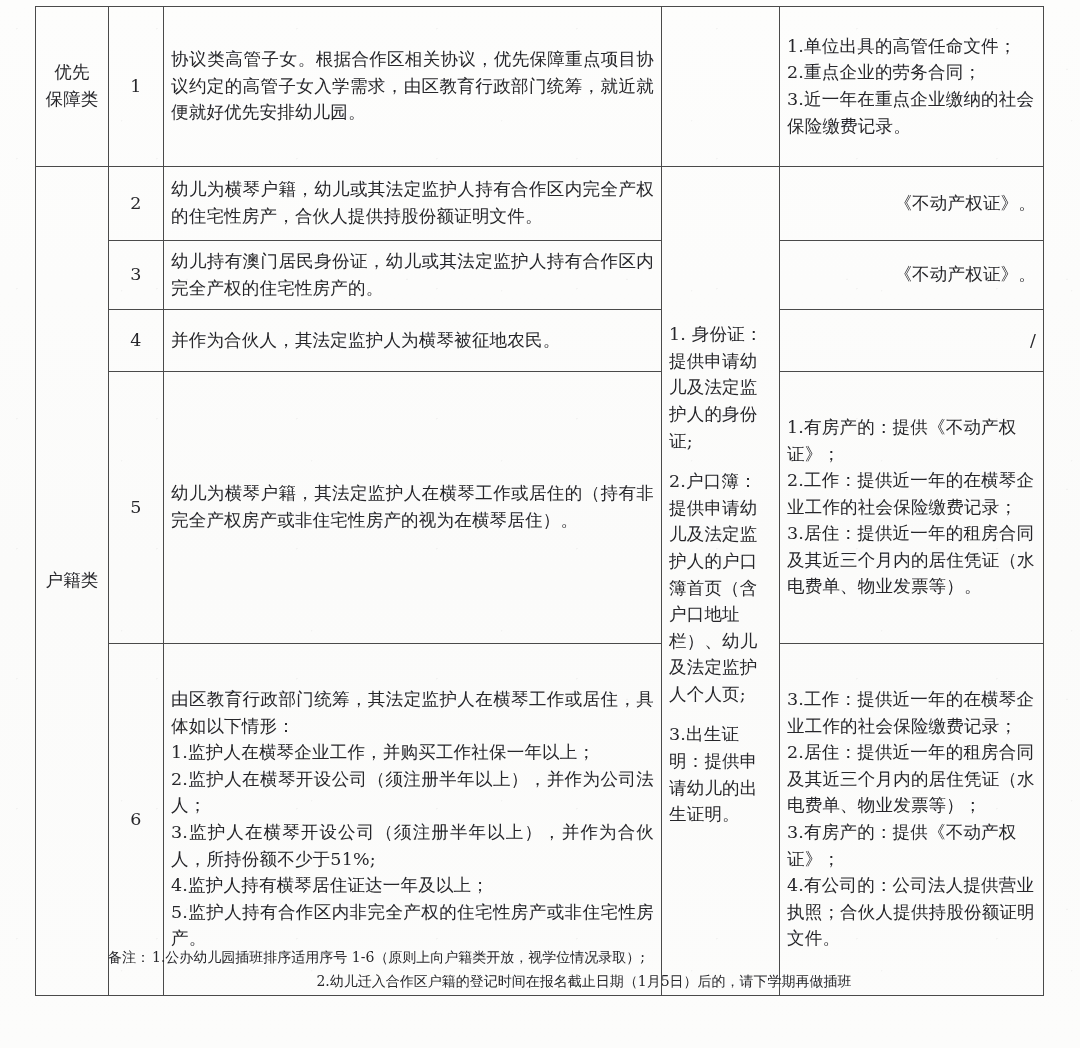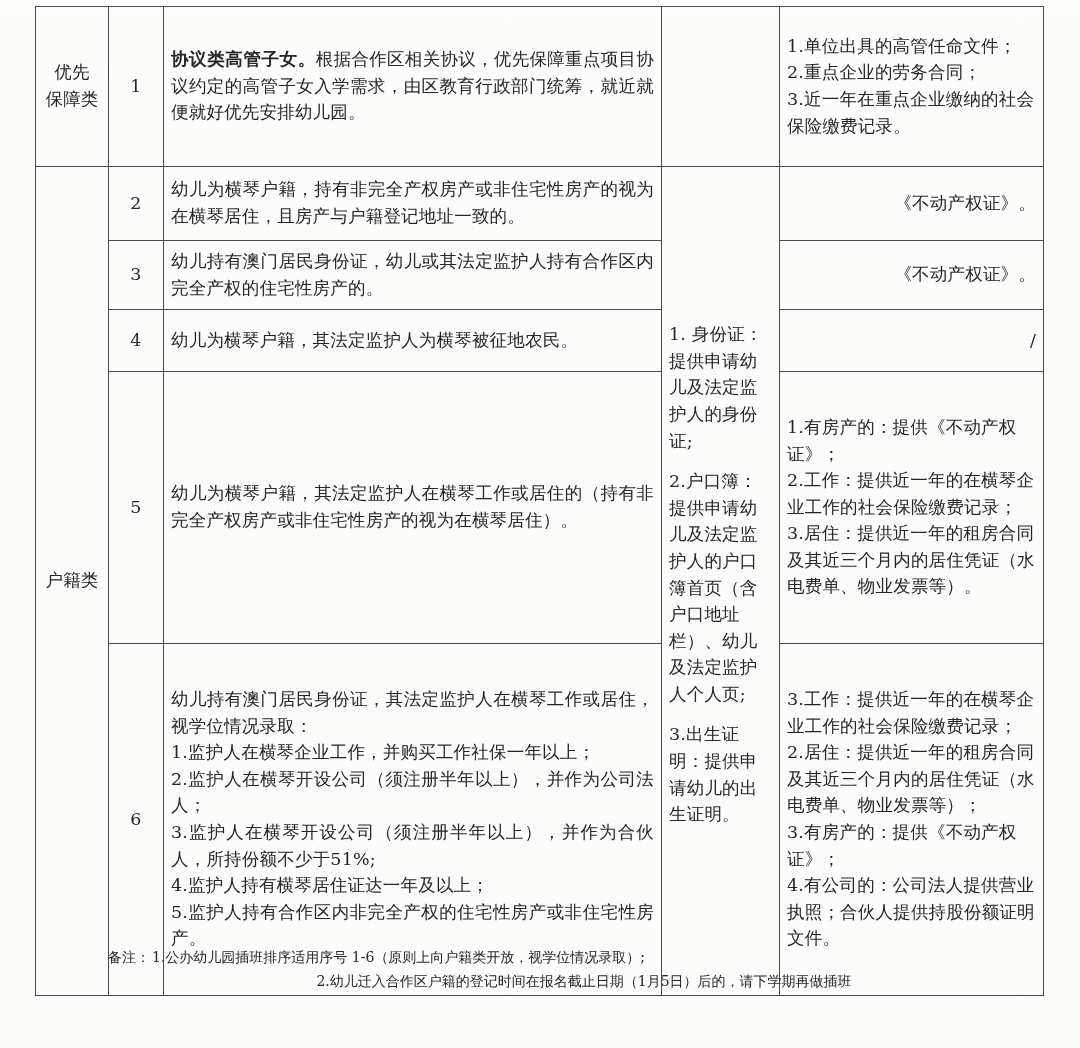--- a/index.html
+++ b/index.html
@@ -69,21 +69,21 @@
   }
   .body-cell {
     text-align: justify;
     text-justify: inter-ideograph;
     vertical-align: middle;
   }
   .body-cell p {
     margin: 0;
   }
   .lead-bold {
-    font-weight: bold;
+    font-weight: normal;
     letter-spacing: 0.5px;
   }
   .idcol-cell {
     vertical-align: top;
     font-size: 17px;
     line-height: 1.62;
     padding-top: 8px;
   }
   .idcol-cell p { margin: 0 0 14px 0; }
   .idcol-cell p:last-child { margin-bottom: 12px; }
@@ -171,55 +171,55 @@
           <td class="docs-cell">
             <p>1.单位出具的高管任命文件；</p>
             <p>2.重点企业的劳务合同；</p>
             <p>3.近一年在重点企业缴纳的社会保险缴费记录。</p>
           </td>
         </tr>
 
         <tr>
           <td class="cat-cell" rowspan="5">户籍类</td>
           <td class="no-cell" style="height:62px;">2</td>
-          <td class="body-cell">幼儿为横琴户籍，持有非完全产权房产或非住宅性房产的视为在横琴居住，且房产与户籍登记地址一致的。</td>
+          <td class="body-cell">幼儿为横琴户籍，幼儿或其法定监护人持有合作区内完全产权的住宅性房产，合伙人提供持股份额证明文件。</td>
           <td class="idcol-cell" rowspan="5">
             <p>1. 身份证：提供申请幼儿及法定监护人的身份证;</p>
             <p>2.户口簿：提供申请幼儿及法定监护人的户口簿首页（含户口地址栏）、幼儿及法定监护人个人页;</p>
             <p>3.出生证明：提供申请幼儿的出生证明。</p>
           </td>
           <td class="docs-cell mid">《不动产权证》。</td>
         </tr>
 
         <tr>
           <td class="no-cell" style="height:57px;">3</td>
           <td class="body-cell">幼儿持有澳门居民身份证，幼儿或其法定监护人持有合作区内完全产权的住宅性房产的。</td>
           <td class="docs-cell mid">《不动产权证》。</td>
         </tr>
 
         <tr>
           <td class="no-cell" style="height:50px;">4</td>
-          <td class="body-cell">幼儿为横琴户籍，其法定监护人为横琴被征地农民。</td>
+          <td class="body-cell">并作为合伙人，其法定监护人为横琴被征地农民。</td>
           <td class="docs-cell mid slash">/</td>
         </tr>
 
         <tr>
           <td class="no-cell" style="height:260px;">5</td>
           <td class="body-cell">幼儿为横琴户籍，其法定监护人在横琴工作或居住的（持有非完全产权房产或非住宅性房产的视为在横琴居住）。</td>
           <td class="docs-cell">
             <p>1.有房产的：提供《不动产权证》；</p>
             <p>2.工作：提供近一年的在横琴企业工作的社会保险缴费记录；</p>
             <p>3.居住：提供近一年的租房合同及其近三个月内的居住凭证（水电费单、物业发票等）。</p>
           </td>
         </tr>
 
         <tr>
           <td class="no-cell" style="height:340px;">6</td>
           <td class="body-cell">
-            <p>幼儿持有澳门居民身份证，其法定监护人在横琴工作或居住，视学位情况录取：</p>
+            <p>由区教育行政部门统筹，其法定监护人在横琴工作或居住，具体如以下情形：</p>
             <p>1.监护人在横琴企业工作，并购买工作社保一年以上；</p>
             <p>2.监护人在横琴开设公司（须注册半年以上），并作为公司法人；</p>
             <p>3.监护人在横琴开设公司（须注册半年以上），并作为合伙人，所持份额不少于51%;</p>
             <p>4.监护人持有横琴居住证达一年及以上；</p>
             <p>5.监护人持有合作区内非完全产权的住宅性房产或非住宅性房产。</p>
           </td>
           <td class="docs-cell">
             <p>3.工作：提供近一年的在横琴企业工作的社会保险缴费记录；</p>
             <p>2.居住：提供近一年的租房合同及其近三个月内的居住凭证（水电费单、物业发票等）；</p>
             <p>3.有房产的：提供《不动产权证》；</p>

